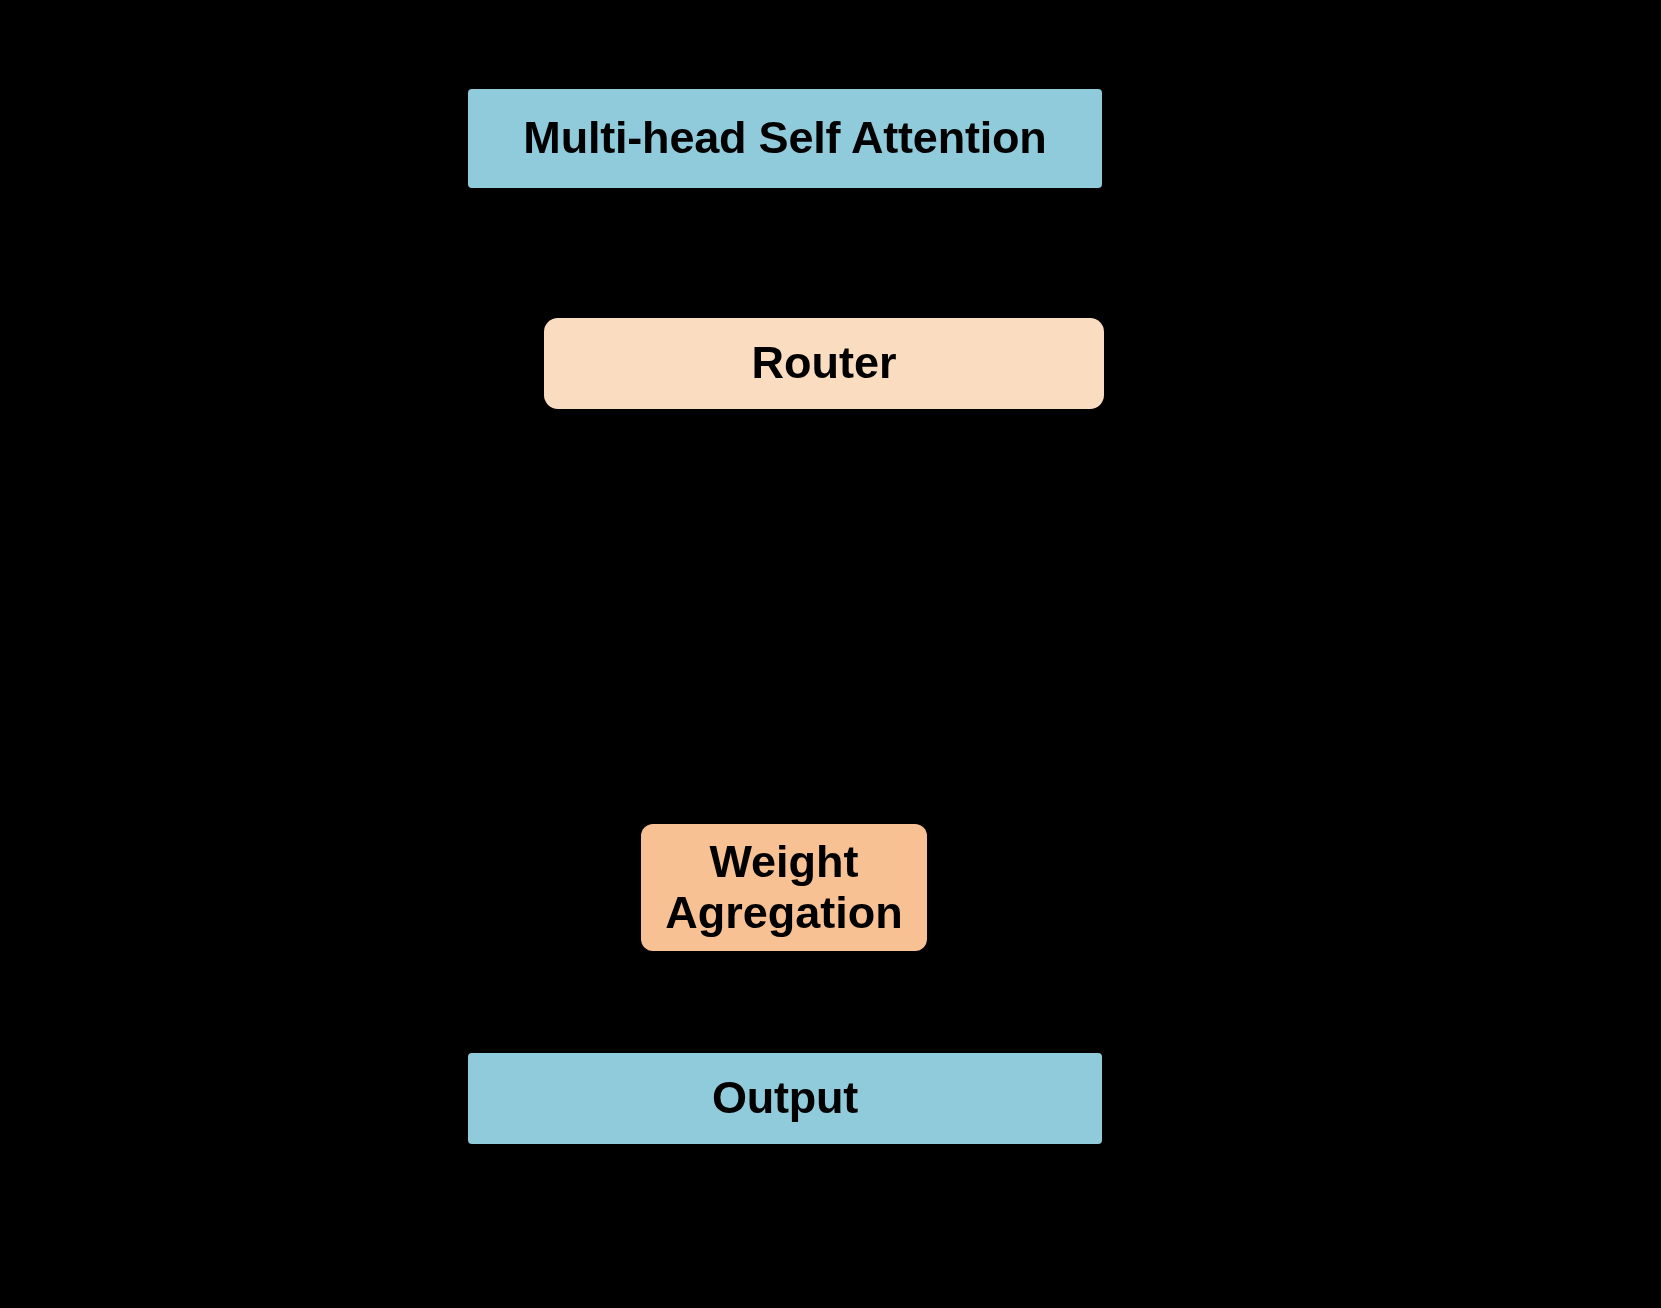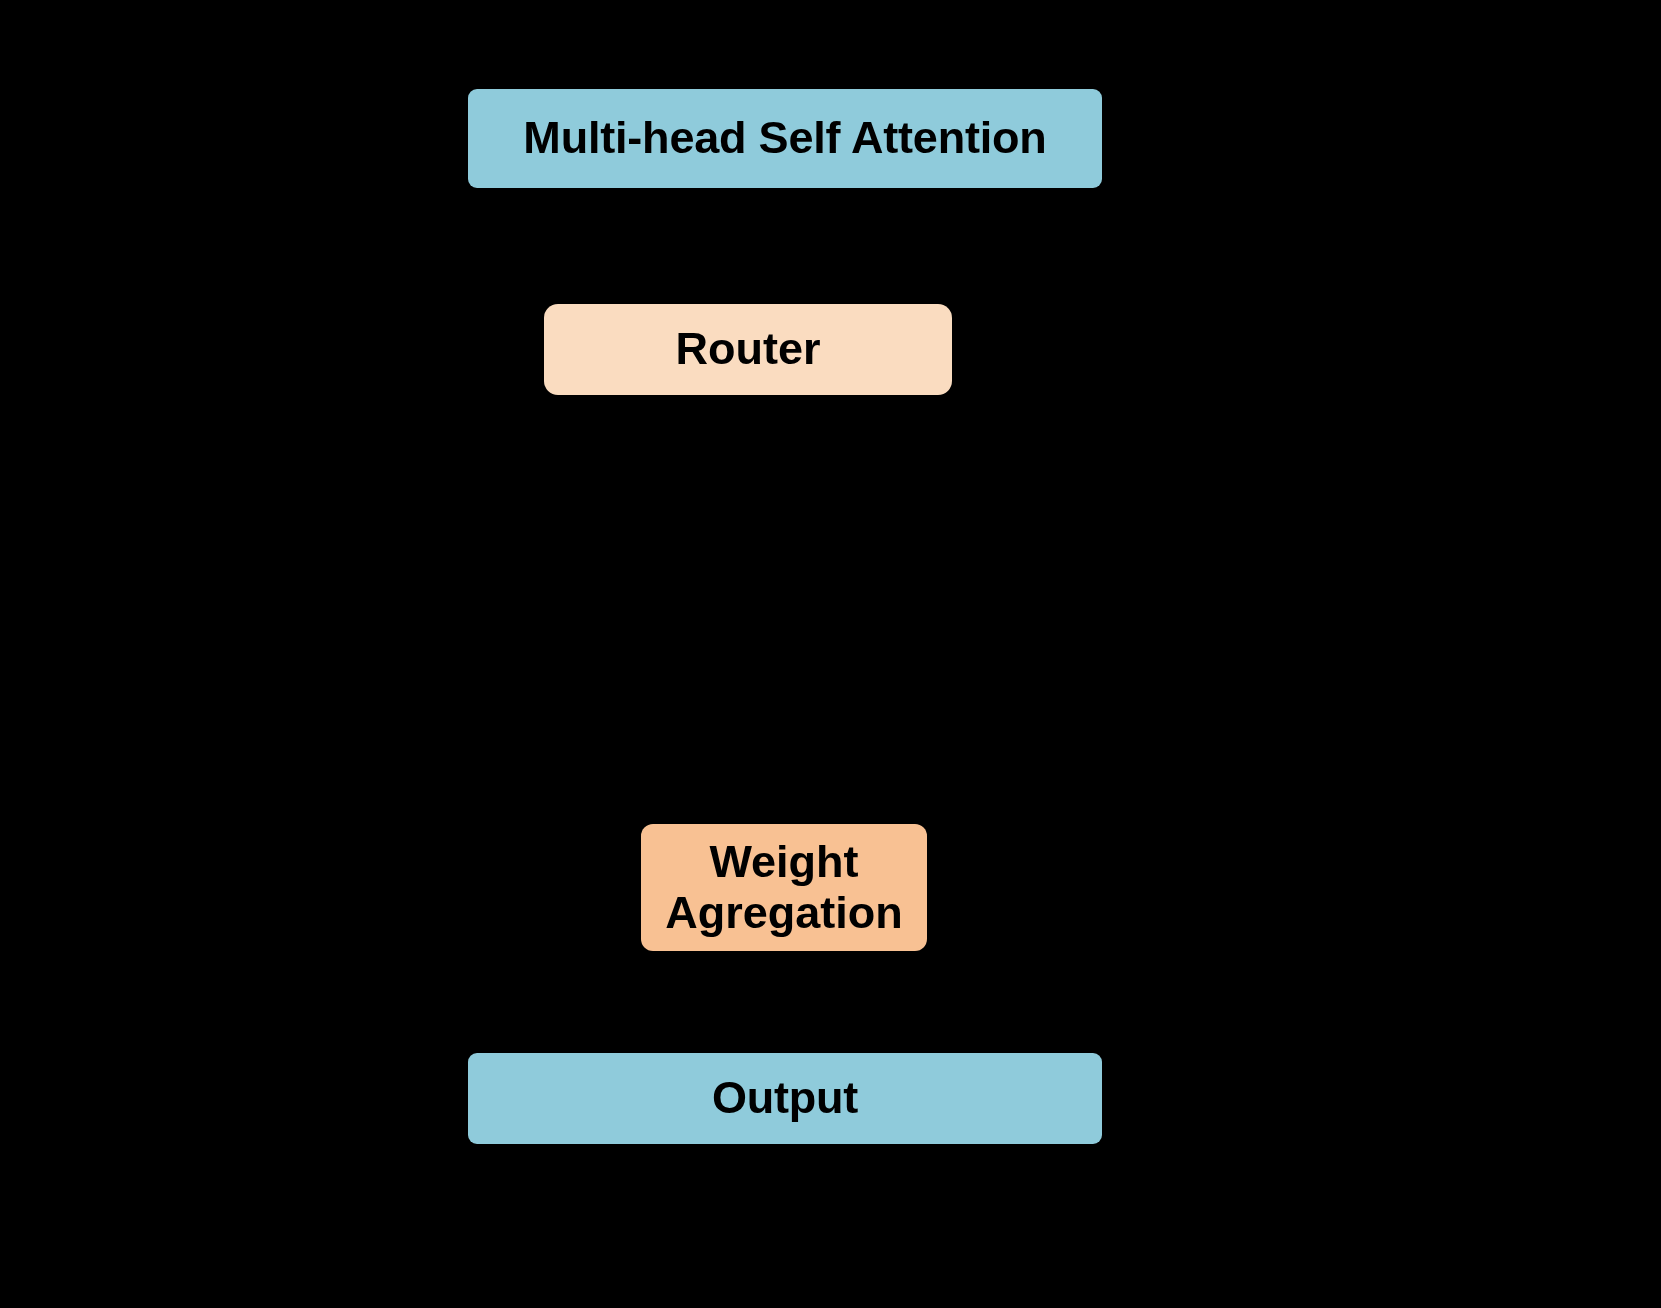--- a/index.html
+++ b/index.html
@@ -25,21 +25,21 @@
     justify-content: center;
     text-align: center;
     color: #000000;
     line-height: 1.12;
     white-space: pre-line;
   }
 
   
   .pill-blue {
     background: #8FCBDB;
-    border-radius: 9px;
+    border-radius: 4px;
     font-weight: bold;
     font-size: 45px;
     letter-spacing: -0.2px;
   }
 
   
   .pill-peach {
     background: #FADCC0;
     border-radius: 14px;
     font-weight: bold;
@@ -94,21 +94,21 @@
 </style>
 </head>
 <body>
 
 <div id="stage">
 
   <div class="node pill-blue" id="attention-node" style="left:468px; top:89px; width:634px; height:99px;">
     <span>Multi-head Self Attention</span>
   </div>
 
-  <div class="node pill-peach" id="router-node" style="left:544px; top:304px; width:408px; height:91px;">
+  <div class="node pill-peach" id="router-node" style="left:544px; top:318px; width:560px; height:91px;">
     <span>Router</span>
   </div>
 
 
   <svg id="wires" viewBox="0 0 1661 1308">
     <defs>
 
       <clipPath id="panel-clip">
         <rect x="147" y="476" width="1278" height="228" rx="44" ry="44"></rect>
       </clipPath>

